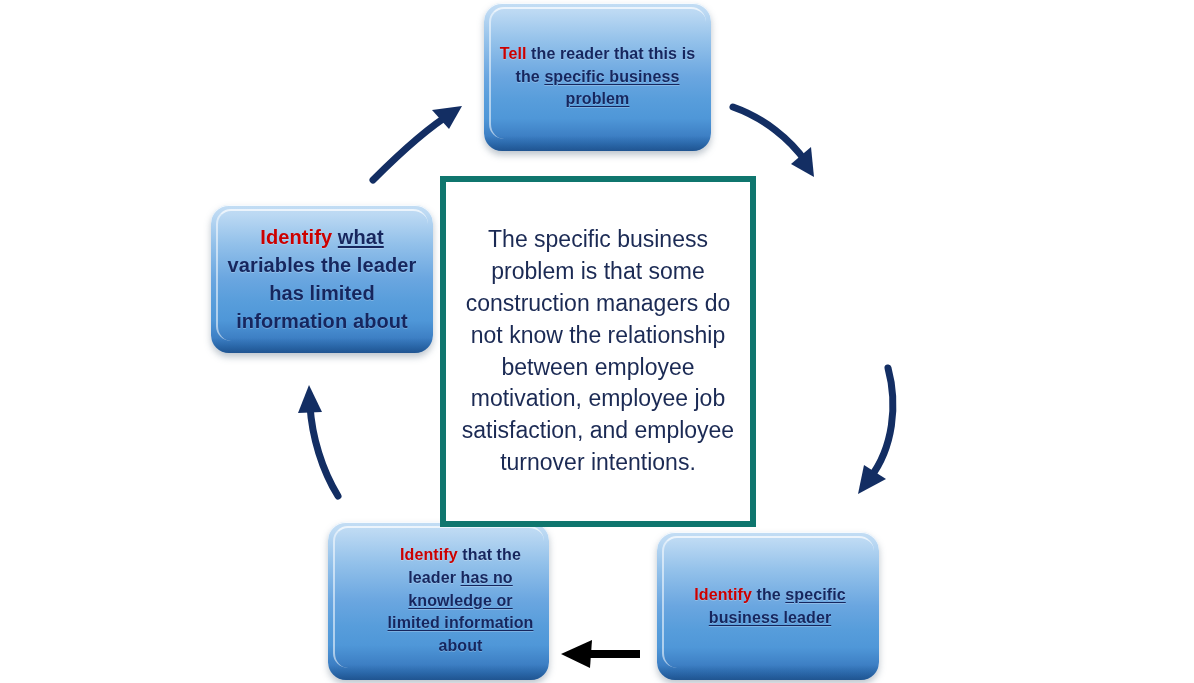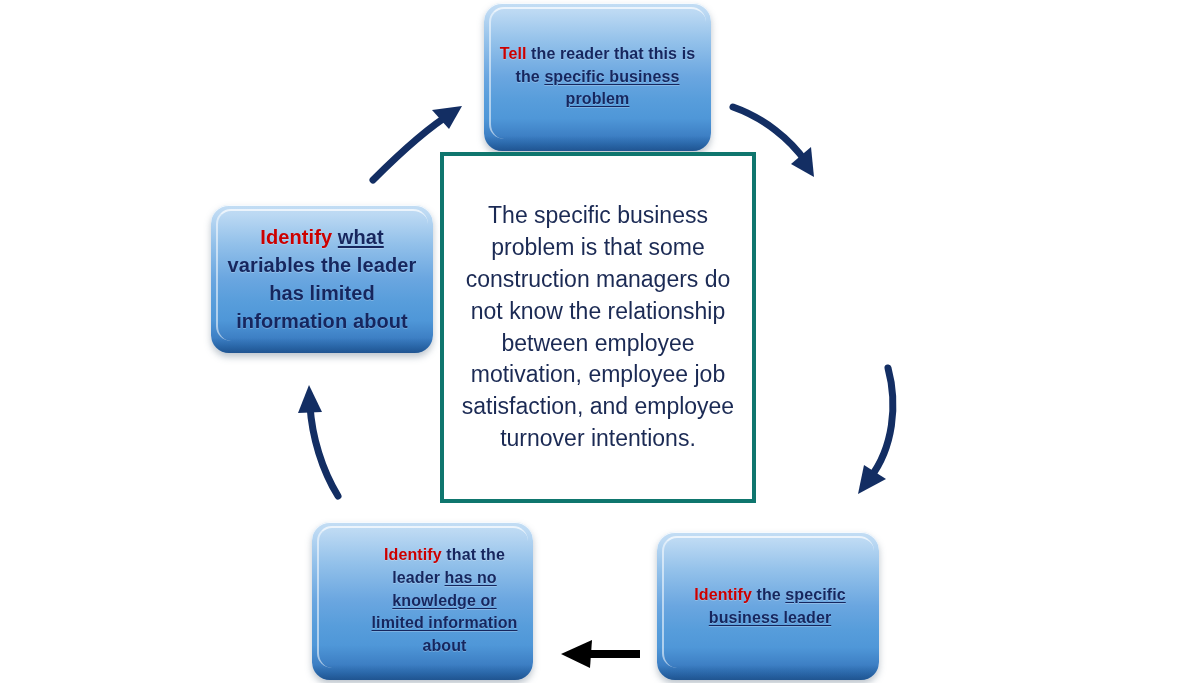--- a/index.html
+++ b/index.html
@@ -80,39 +80,39 @@
     padding: 0 8px;
     text-shadow: 0 1px 0 rgba(255,255,255,0.22);
   }
   .kw { color: #cc0000; }
   .u  { text-decoration: underline; text-underline-offset: 2px; }
 
   
   #node-top     { left: 484px; top:   3px; width: 227px; height: 148px; }
   #node-right   { left: 762px; top: 205px; width: 223px; height: 148px; }
   #node-bottom-right { left: 657px; top: 532px; width: 222px; height: 148px; }
-  #node-bottom-left  { left: 312px; top: 522px; width: 221px; height: 158px; padding-left: 44px; }
+  #node-bottom-left  { left: 328px; top: 522px; width: 221px; height: 158px; padding-left: 44px; }
   #node-left    { left: 211px; top: 205px; width: 222px; height: 148px; }
 
   #node-top .node-text          { font-size: 16px; line-height: 1.40; }
   #node-right .node-text        { font-size: 16px; line-height: 1.40; }
   #node-left .node-text         { font-size: 20px; line-height: 1.40; }
   #node-bottom-right .node-text { font-size: 16px; line-height: 1.46; padding-left: 12px; }
   #node-bottom-left .node-text  { font-size: 16px; line-height: 1.42; }
 
   
   #center-box {
     position: absolute;
     left: 440px;
-    top: 152px;
+    top: 176px;
     width: 316px;
     height: 351px;
     box-sizing: border-box;
     background: #ffffff;
-    border: 4px solid #0f766e;
+    border: 6px solid #0f766e;
     display: flex;
     align-items: center;
     justify-content: center;
   }
   #center-box .center-text {
     color: #1b2a54;
     font-size: 23px;
     line-height: 1.39;
     text-align: center;
     font-weight: normal;

